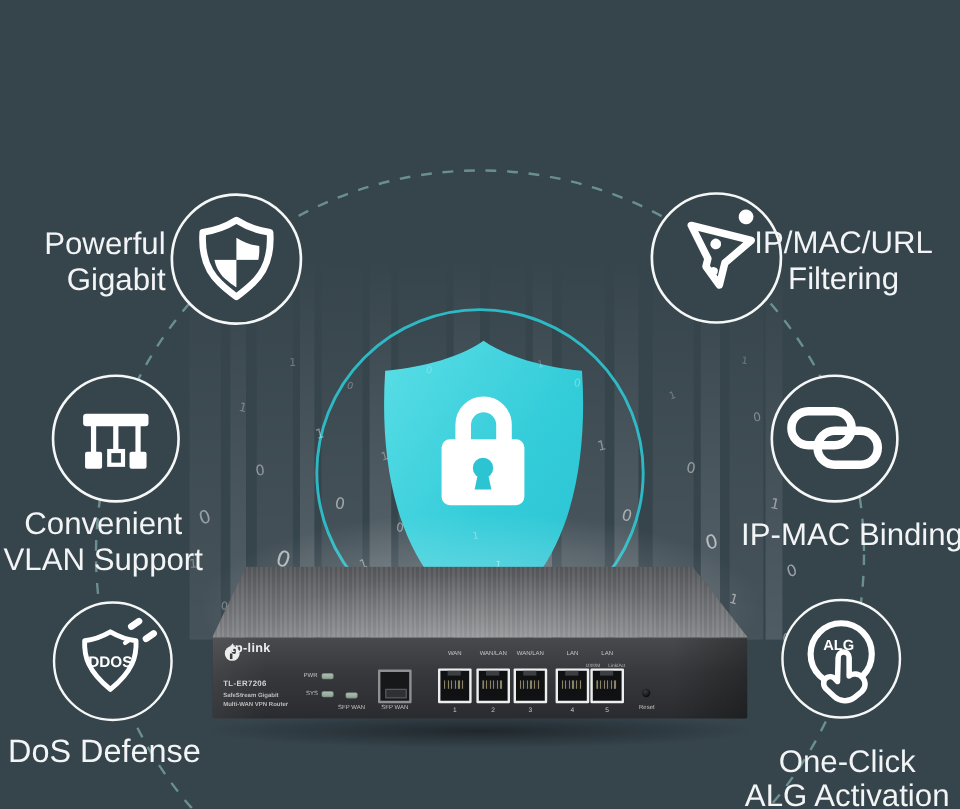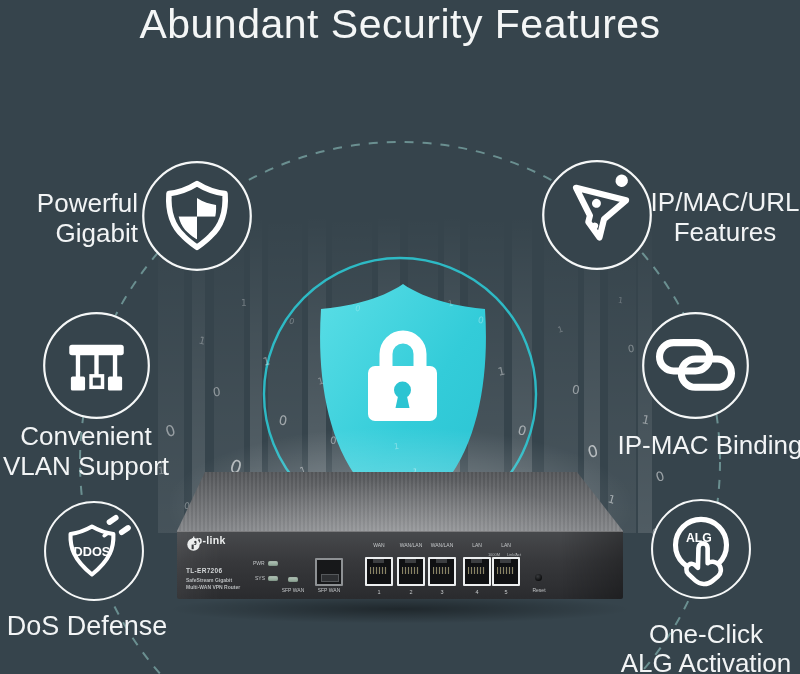--- a/index.html
+++ b/index.html
@@ -267,33 +267,32 @@
     <circle cx="50" cy="50" r="48" fill="#36444c" stroke="#f5f7f7" stroke-width="2"></circle>
     <circle cx="50" cy="46" r="25" fill="none" stroke="#ffffff" stroke-width="5"></circle>
     <text x="48" y="43" text-anchor="middle" font-family="Liberation Sans, sans-serif" font-size="12" font-weight="bold" fill="#ffffff">ALG</text>
     <path d="M47.5,49 a4.5,4.5 0 0 1 9,0 V64 c3,-2.5 8,-2 11,1.5 c3,3.5 2.5,8.5 -1,11.5 l-5.5,4.5 c-5,4 -12,3.5 -16.5,-0.5 l-7,-6.5 c-2.5,-2.5 -2.5,-7 0.5,-9 c2,-1.5 5,-1 6.5,0.5 l2.5,2.5 Z" fill="#36444c" stroke="#ffffff" stroke-width="4.5" stroke-linejoin="round"></path>
   </svg>
 
   <div class="feature-label" style="left:0;top:188px;width:138px;text-align:right">
     <div>Powerful</div>
     <div>Gigabit</div>
   </div>
-  <div class="feature-label" style="left:650px;top:187px;width:150px;text-align:center">
+  <div class="feature-label" style="left:628px;top:187px;width:150px;text-align:center">
     <div>IP/MAC/URL</div>
-    <div>Features</div>
+    <div>Filtering</div>
   </div>
   <div class="feature-label" style="left:-24px;top:421px;width:220px;text-align:center">
     <div>Convenient</div>
     <div>VLAN Support</div>
   </div>
   <div class="feature-label" style="left:612px;top:430px;width:196px;text-align:center">
     <div>IP-MAC Binding</div>
   </div>
   <div class="feature-label" style="left:-13px;top:611px;width:200px;text-align:center;font-size:27px">
     <div>DoS Defense</div>
   </div>
   <div class="feature-label" style="left:606px;top:620px;width:200px;text-align:center;line-height:29px">
     <div>One-Click</div>
     <div>ALG Activation</div>
   </div>
 
-  <div class="title">Abundant Security Features</div>
 </div>
 
 </body></html>

